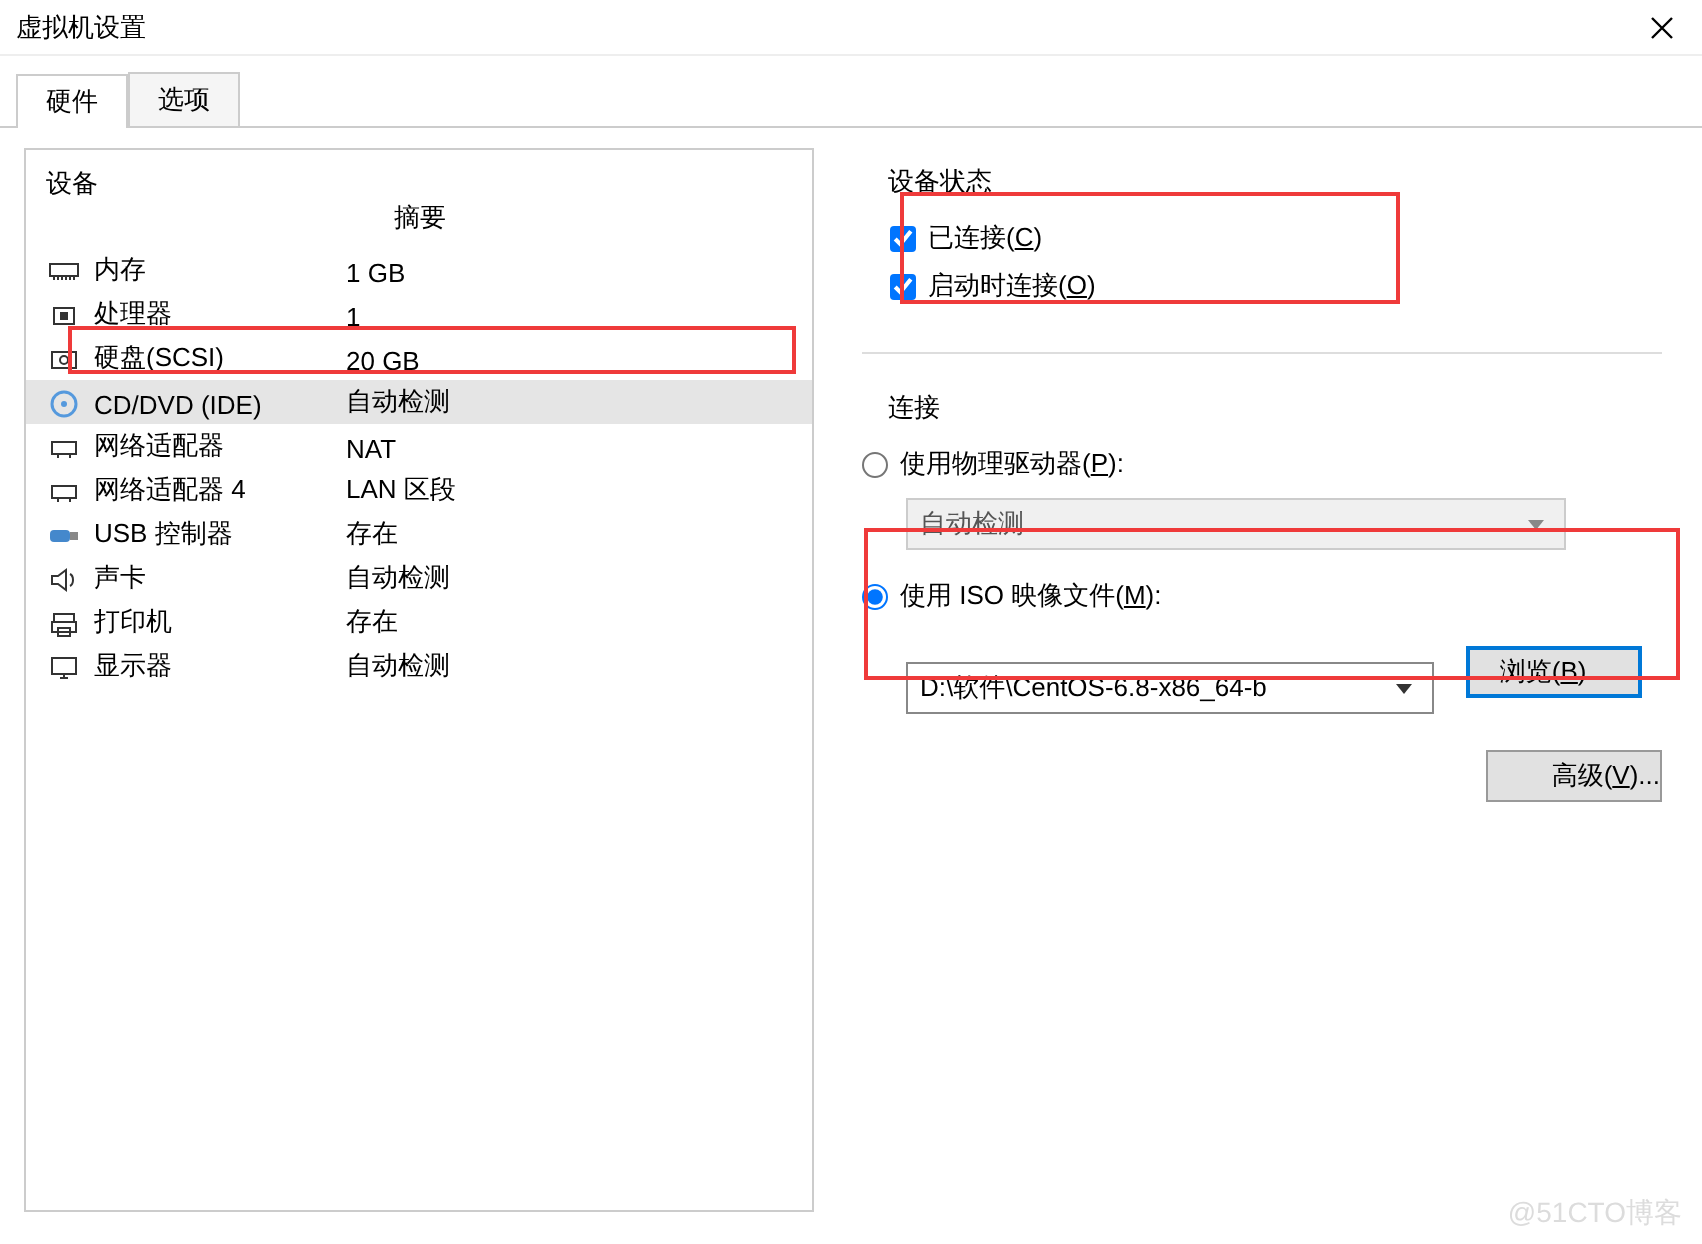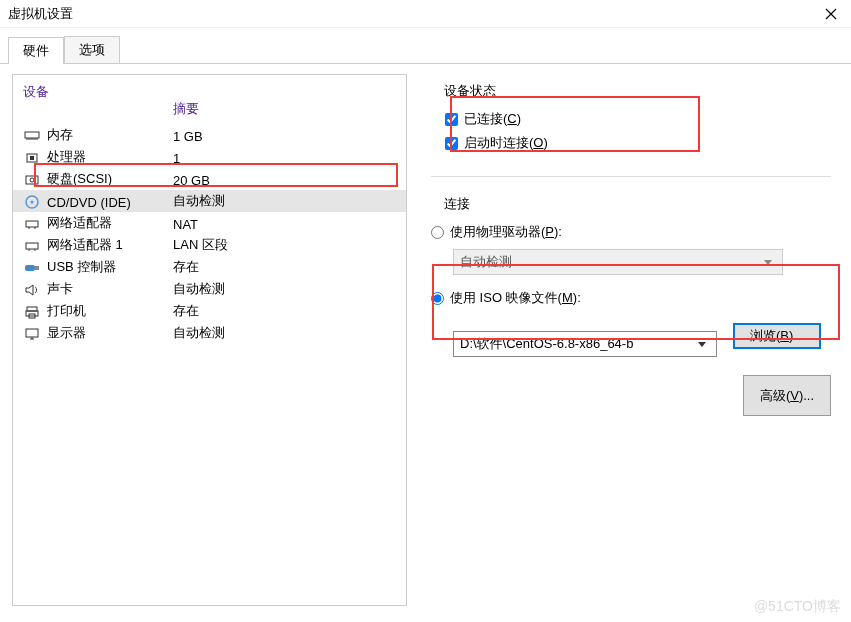--- a/index.html
+++ b/index.html
@@ -6,21 +6,21 @@
     body { background: #fff; width: 851px; height: 622px; overflow: hidden; position: relative; }
     .titlebar { height: 28px; display: flex; align-items: center; padding: 0 8px; border-bottom: 1px solid #eee; }
     .titlebar-text { flex: 1; color: #000; }
     .close-btn { width: 40px; height: 28px; display: flex; align-items: center; justify-content: center; cursor: pointer; margin-right: -8px; }
     .tabs-row { display: flex; padding: 4px 8px 0 8px; border-bottom: 1px solid #ccc; margin-top: 4px; }
     .tab { padding: 4px 14px; border: 1px solid #ccc; border-bottom: none; background: #fff; cursor: pointer; margin-right: 0; }
     .tab.active { background: #fff; position: relative; top: 1px; }
     .tab.inactive { background: #f5f5f5; }
     .content { display: flex; padding: 10px 12px; height: calc(100% - 70px); }
     .left-panel { width: 395px; border: 1px solid #ccc; padding: 8px 0 0 0; position: relative; }
-    .hw-header { display: flex; padding: 0 10px 6px 10px; color: #4c1d95; }
+    .hw-header { display: flex; padding: 0 10px 6px 10px; color: #000000; gap: 24px; }
     .hw-col1 { width: 150px; }
     .hw-col2 { flex: 1; margin-top: 17px; }
     .hw-list { }
     .hw-row { display: flex; align-items: flex-end; padding: 2px 10px; height: 22px; cursor: pointer; }
     .hw-row.selected { background: #e5e5e5; }
     .hw-icon { width: 18px; height: 16px; margin-right: 6px; display: flex; align-items: center; justify-content: center; }
     .hw-icon svg { width: 16px; height: 14px; }
     .hw-name { width: 126px; color: #000; }
     .hw-summary { color: #000; }
     .right-panel { flex: 1; padding: 0 8px 0 24px; }
@@ -31,21 +31,21 @@
     .checkbox-row input { margin-right: 6px; }
     .radio-row { display: flex; align-items: center; margin: 8px 0 8px 0; }
     .radio-row input { margin-right: 6px; }
     .indent { margin-left: 22px; }
     .select-box { width: 330px; height: 26px; background: #f0f0f0; border: 1px solid #ccc; color: #555; padding: 3px 6px; margin-top: 6px; position: relative; }
     .select-box::after { content: ""; position: absolute; right: 10px; top: 10px; border-left: 4px solid transparent; border-right: 4px solid transparent; border-top: 5px solid #888; }
     .iso-row { display: flex; align-items: center; margin-top: 8px; gap: 16px; }
     .iso-input { width: 264px; height: 26px; border: 1px solid #888; padding: 3px 18px 3px 6px; background: #fff; position: relative; margin-top: 16px; }
     .iso-input::after { content: ""; position: absolute; right: 10px; top: 10px; border-left: 4px solid transparent; border-right: 4px solid transparent; border-top: 5px solid #333; }
     .browse-btn { width: 88px; height: 26px; background: #e1e1e1; border: 2px solid #0078d7; cursor: pointer; }
-    .adv-btn { width: 88px; height: 41px; background: #e1e1e1; border: 1px solid #999; cursor: pointer; float: right; margin-top: 18px; }
+    .adv-btn { width: 88px; height: 26px; background: #e1e1e1; border: 1px solid #999; cursor: pointer; float: right; margin-top: 18px; text-align: right; }
     .divider { height: 1px; background: #ddd; margin: 4px 0 10px 0; }
     .red-box { border: 2px solid #ef3a3a; position: absolute; pointer-events: none; }
     .red-1 { left: 34px; top: 163px; width: 364px; height: 24px; }
     .red-2 { left: 450px; top: 96px; width: 250px; height: 56px; }
     .red-3 { left: 432px; top: 264px; width: 408px; height: 76px; }
     .underline { text-decoration: underline; }
     .watermark { position: absolute; right: 10px; bottom: 6px; color: #dcdcdc; font-size: 14px; }
   </style>
 </head>
 <body>
@@ -121,21 +121,21 @@
           <span class="hw-name">网络适配器</span>
           <span class="hw-summary">NAT</span>
         </div>
         <div class="hw-row">
           <span class="hw-icon">
             <svg viewBox="0 0 16 14">
               <rect x="2" y="4" width="12" height="6" fill="none" stroke="#333"></rect>
               <path d="M5 10v2M11 10v2" stroke="#333"></path>
             </svg>
           </span>
-          <span class="hw-name">网络适配器 1</span>
+          <span class="hw-name">网络适配器 4</span>
           <span class="hw-summary">LAN 区段</span>
         </div>
         <div class="hw-row">
           <span class="hw-icon">
             <svg viewBox="0 0 16 14">
               <rect x="1" y="4" width="10" height="6" rx="2" fill="#4488cc"></rect>
               <rect x="11" y="5" width="4" height="4" fill="#888"></rect>
             </svg>
           </span>
           <span class="hw-name">USB 控制器</span>

